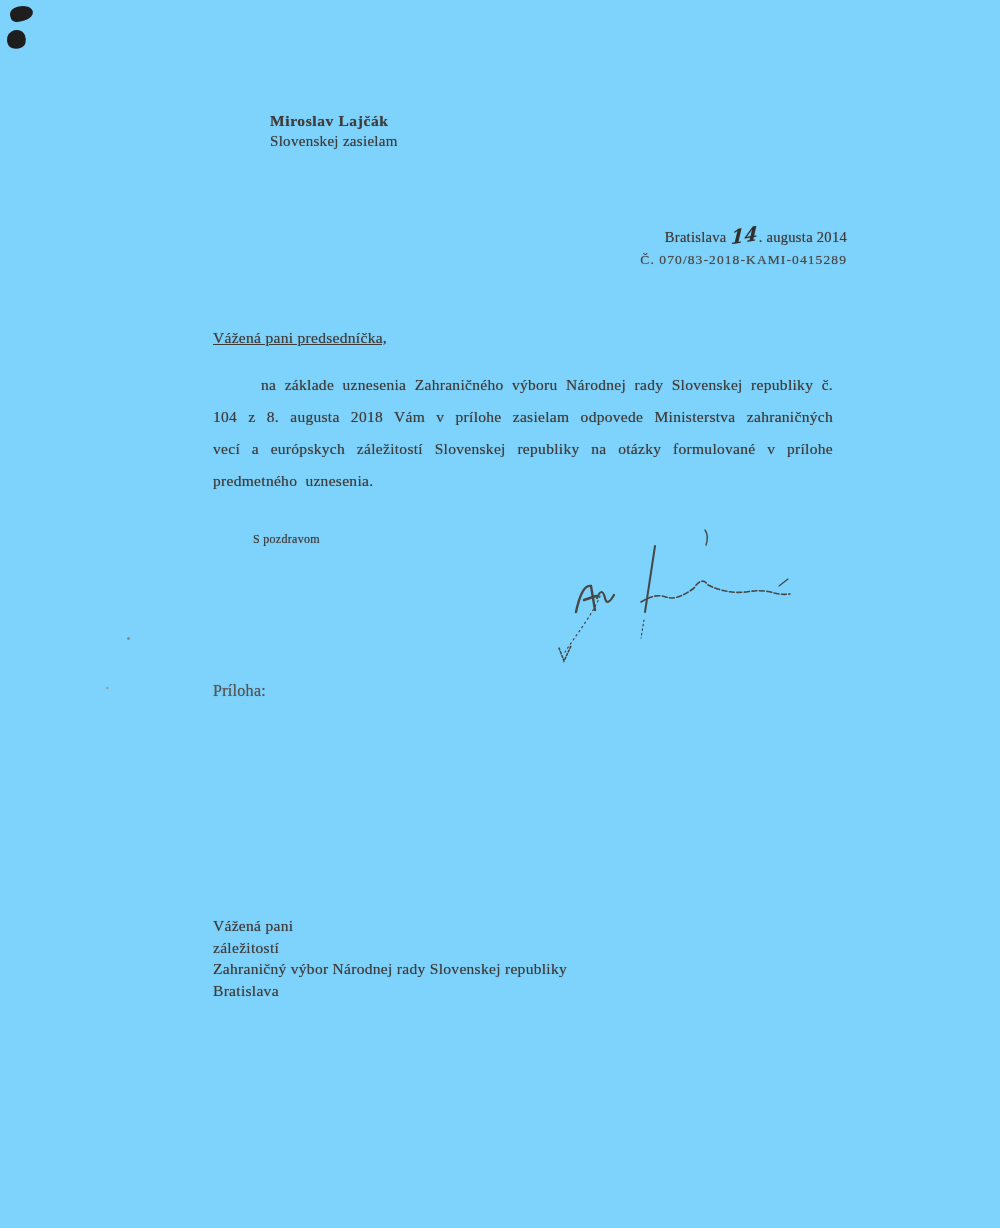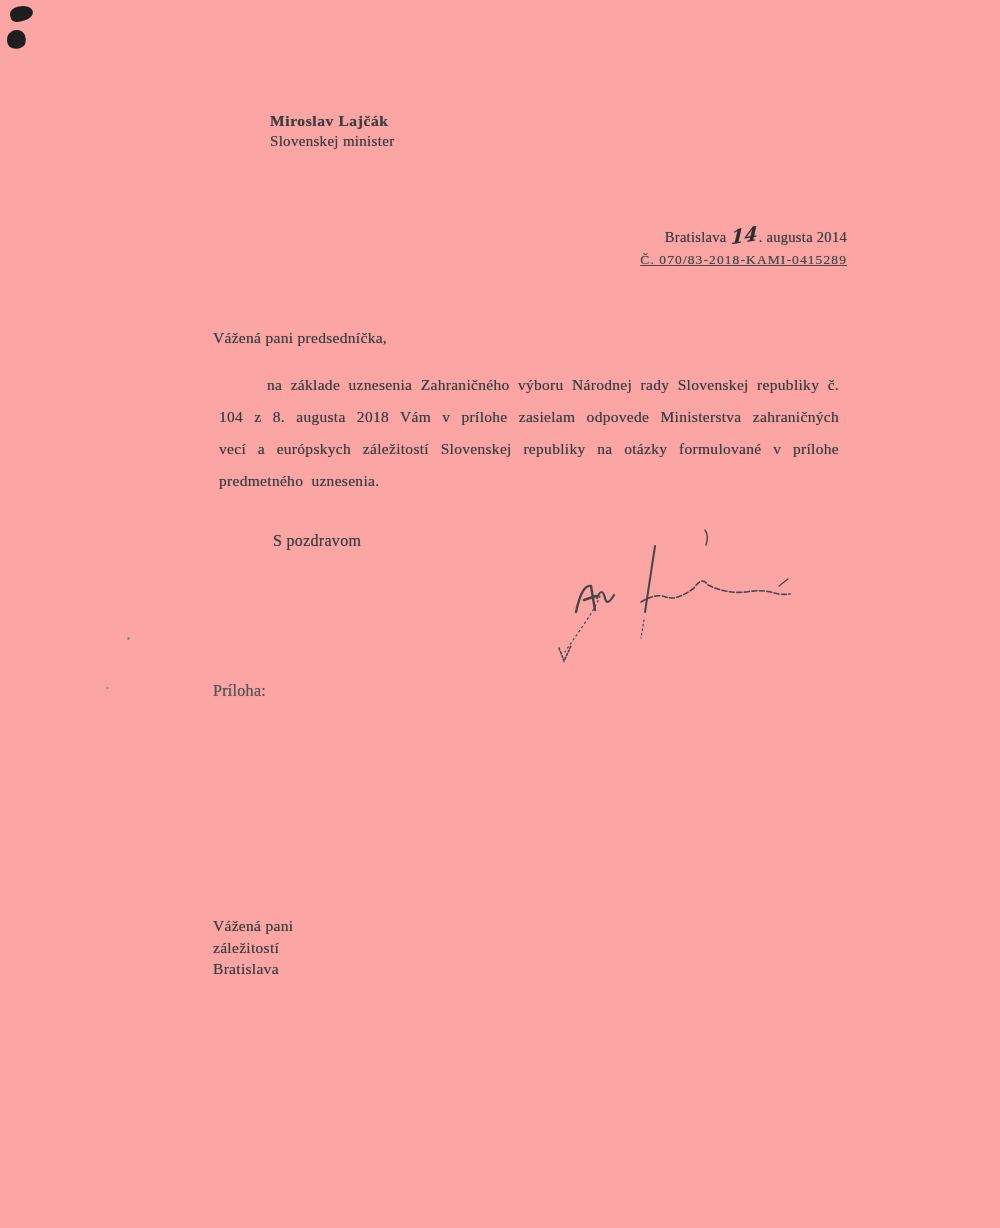--- a/index.html
+++ b/index.html
@@ -1,20 +1,20 @@
 <!DOCTYPE html>
 <html><head>
 <meta charset="utf-8">
 <style>
   html, body { margin: 0; padding: 0; background: #ffffff; }
   #page {
     position: relative;
     width: 1000px;
     height: 1228px;
-    background: #fca5a5;
+    background: #7dd3fc;
     overflow: hidden;
     font-family: "Liberation Serif", "DejaVu Serif", serif;
     color: #3d3d3d;
   }
   .scan {
     text-shadow: 0 0 0.8px rgba(95,95,95,0.85);
     letter-spacing: 0.3px;
   }
   
   #sender { position: absolute; left: 270px; top: 111px; font-size: 15px; line-height: 20px; }
@@ -25,34 +25,33 @@
   .handwritten-day {
     display: inline-block;
     font-family: "DejaVu Serif", serif;
     font-style: italic;
     font-weight: bold;
     font-size: 19px;
     transform: rotate(-9deg) skewX(-12deg);
     margin: 0 1px 0 4px;
     color: #2f2f2f;
   }
-  #reference { margin-top: 6px; font-size: 13.5px; letter-spacing: 1.1px; color: #4a4a4a; text-decoration: underline; }
+  #reference { margin-top: 6px; font-size: 13.5px; letter-spacing: 1.1px; color: #4a4a4a; }
   
-  #salutation { position: absolute; left: 213px; top: 329px; font-size: 15.5px; }
+  #salutation { position: absolute; left: 213px; top: 329px; font-size: 15.5px; text-decoration: underline; }
   
   #body-par {
     position: absolute; left: 213px; top: 369px; width: 620px;
     font-size: 15.5px; line-height: 32px;
     text-align: justify;
     text-indent: 48px;
     word-spacing: 4px;
-    margin-left: 6px;
   }
   
-  #closing { position: absolute; left: 253px; top: 532px; font-size: 16px; margin-left: 20px; }
+  #closing { position: absolute; left: 253px; top: 532px; font-size: 12px; }
   
   #signature { position: absolute; left: 548px; top: 522px; width: 252px; height: 152px; }
   #signature svg { width: 100%; height: 100%; }
   
   #attachment { position: absolute; left: 213px; top: 682px; font-size: 16px; color: #555; }
   
   #recipient { position: absolute; left: 213px; top: 915px; font-size: 15.5px; line-height: 21.5px; }
   
   .artifact { position: absolute; background: #1e1e1e; }
   #blob1 { left: 10px; top: 6px; width: 23px; height: 15px; border-radius: 45% 60% 50% 40%; transform: rotate(-14deg); }
@@ -63,21 +62,21 @@
 </head>
 <body>
 
 <div id="page">
 
   <div id="blob1" class="artifact"></div>
   <div id="blob2" class="artifact"></div>
 
   <div id="sender" class="scan">
     <div class="name">Miroslav Lajčák</div>
-    <div>Slovenskej minister</div>
+    <div>Slovenskej zasielam</div>
   </div>
 
   <div id="dateline" class="scan">
     <div class="dateline-row">
       <span>Bratislava</span><span class="handwritten-day">14</span><span>. augusta 2014</span>
     </div>
     <div id="reference">Č. 070/83-2018-KAMI-0415289</div>
   </div>
 
   <div id="salutation" class="scan">Vážená pani predsedníčka,</div>
@@ -106,16 +105,17 @@
   </div>
 
   <div id="attachment" class="scan">Príloha:</div>
 
   <div id="speck1" class="artifact"></div>
   <div id="speck2" class="artifact"></div>
 
   <div id="recipient" class="scan">
     <div>Vážená pani</div>
     <div>záležitostí</div>
+    <div>Zahraničný výbor Národnej rady Slovenskej republiky</div>
     <div>Bratislava</div>
   </div>
 
 </div>
 
 </body></html>

